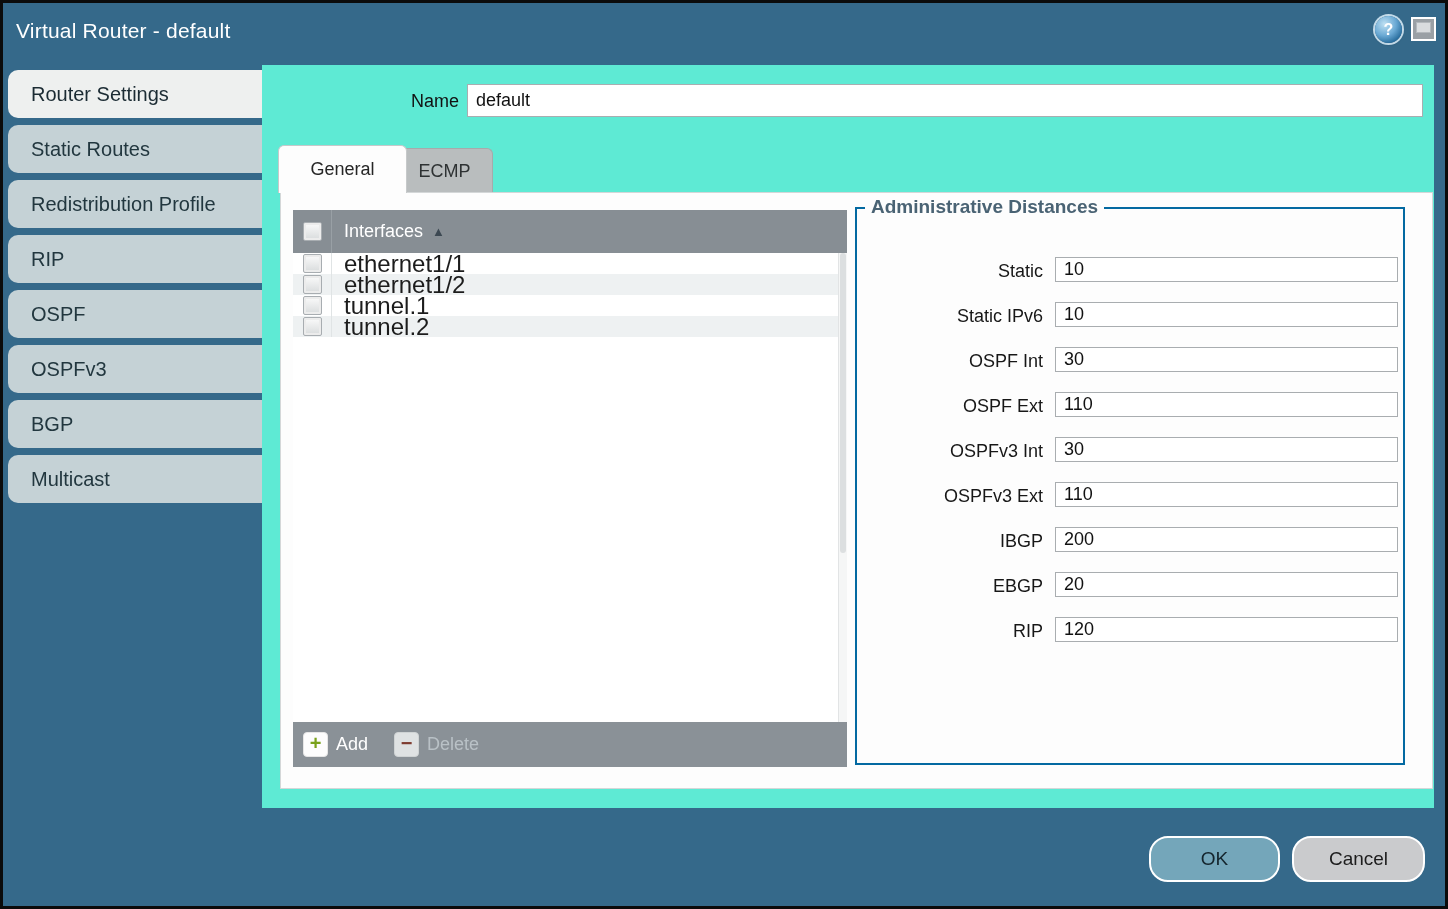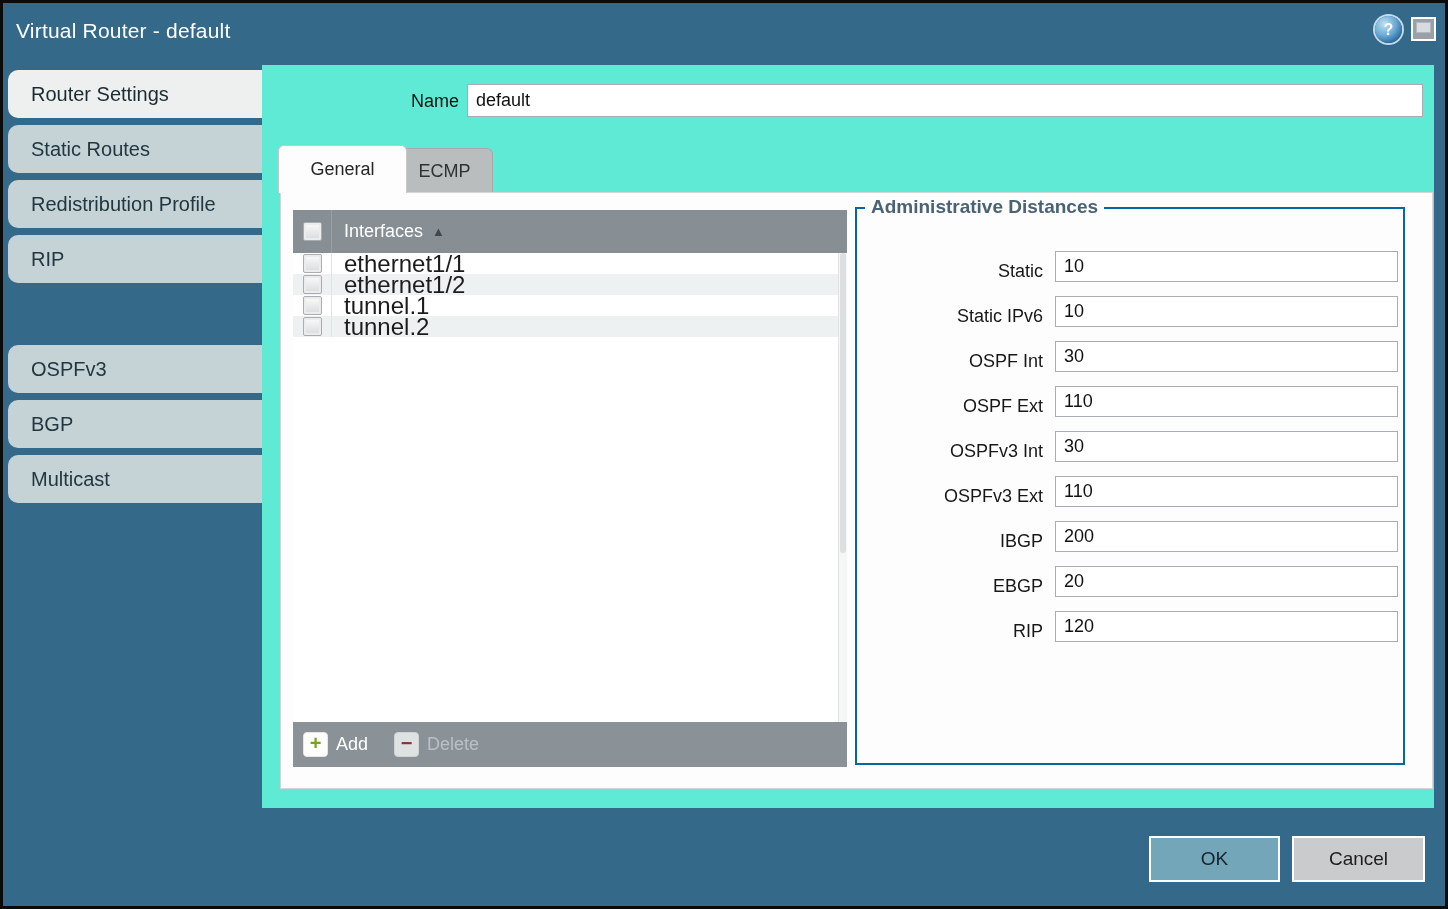--- a/index.html
+++ b/index.html
@@ -105,28 +105,28 @@
     border:2px solid #0369a1;
   }
   .legend{
     position:absolute;left:8px;top:-13px;background:#fdfdfd;padding:0 6px;
     font-size:19px;font-weight:bold;color:#4a6374;
   }
   .fields{position:absolute;left:0;top:40px;right:0;}
   .frow{display:flex;align-items:flex-end;margin-bottom:12px;height:33px;}
   .flabel{width:186px;text-align:right;padding-right:12px;font-size:18px;color:#171717;flex:0 0 186px;}
   .finput{
-    width:343px;height:31px;box-sizing:border-box;border:1px solid #a9adb0;background:#fff;
+    width:343px;height:25px;box-sizing:border-box;border:1px solid #a9adb0;background:#fff;
     font-size:18px;padding:0 8px;color:#111;font-family:"Liberation Sans", sans-serif;
   }
 
   
   .btn{
     position:absolute;top:833px;height:46px;box-sizing:border-box;border:2px solid #ffffff;
-    border-radius:0;font-size:19px;text-align:center;line-height:42px;cursor:pointer;
+    border-radius:19px;font-size:19px;text-align:center;line-height:42px;cursor:pointer;
   }
   .btn-ok{left:1146px;width:131px;background:#74a6ba;color:#14242c;}
   .btn-cancel{left:1289px;width:133px;background:#cacbcd;color:#1c1c1c;}
 </style>
 </head>
 <body>
 
 <div class="frame">
 
   <div class="titlebar">
@@ -134,20 +134,21 @@
     <div class="help-ic">?</div>
     <div class="win-ic">
         <div class="inner"></div>
       </div>
   </div>
 
   <div class="side-tab active" style="top:67px">Router Settings</div>
   <div class="side-tab" style="top:122px">Static Routes</div>
   <div class="side-tab" style="top:177px">Redistribution Profile</div>
   <div class="side-tab" style="top:232px">RIP</div>
+  <div class="side-tab" style="top:287px">OSPF</div>
   <div class="side-tab" style="top:342px">OSPFv3</div>
   <div class="side-tab" style="top:397px">BGP</div>
   <div class="side-tab" style="top:452px">Multicast</div>
 
   <div class="content">
 
     <div class="name-label">Name</div>
     <input class="name-input" type="text" value="default" style="">
 
     <div class="tab active">General</div>

